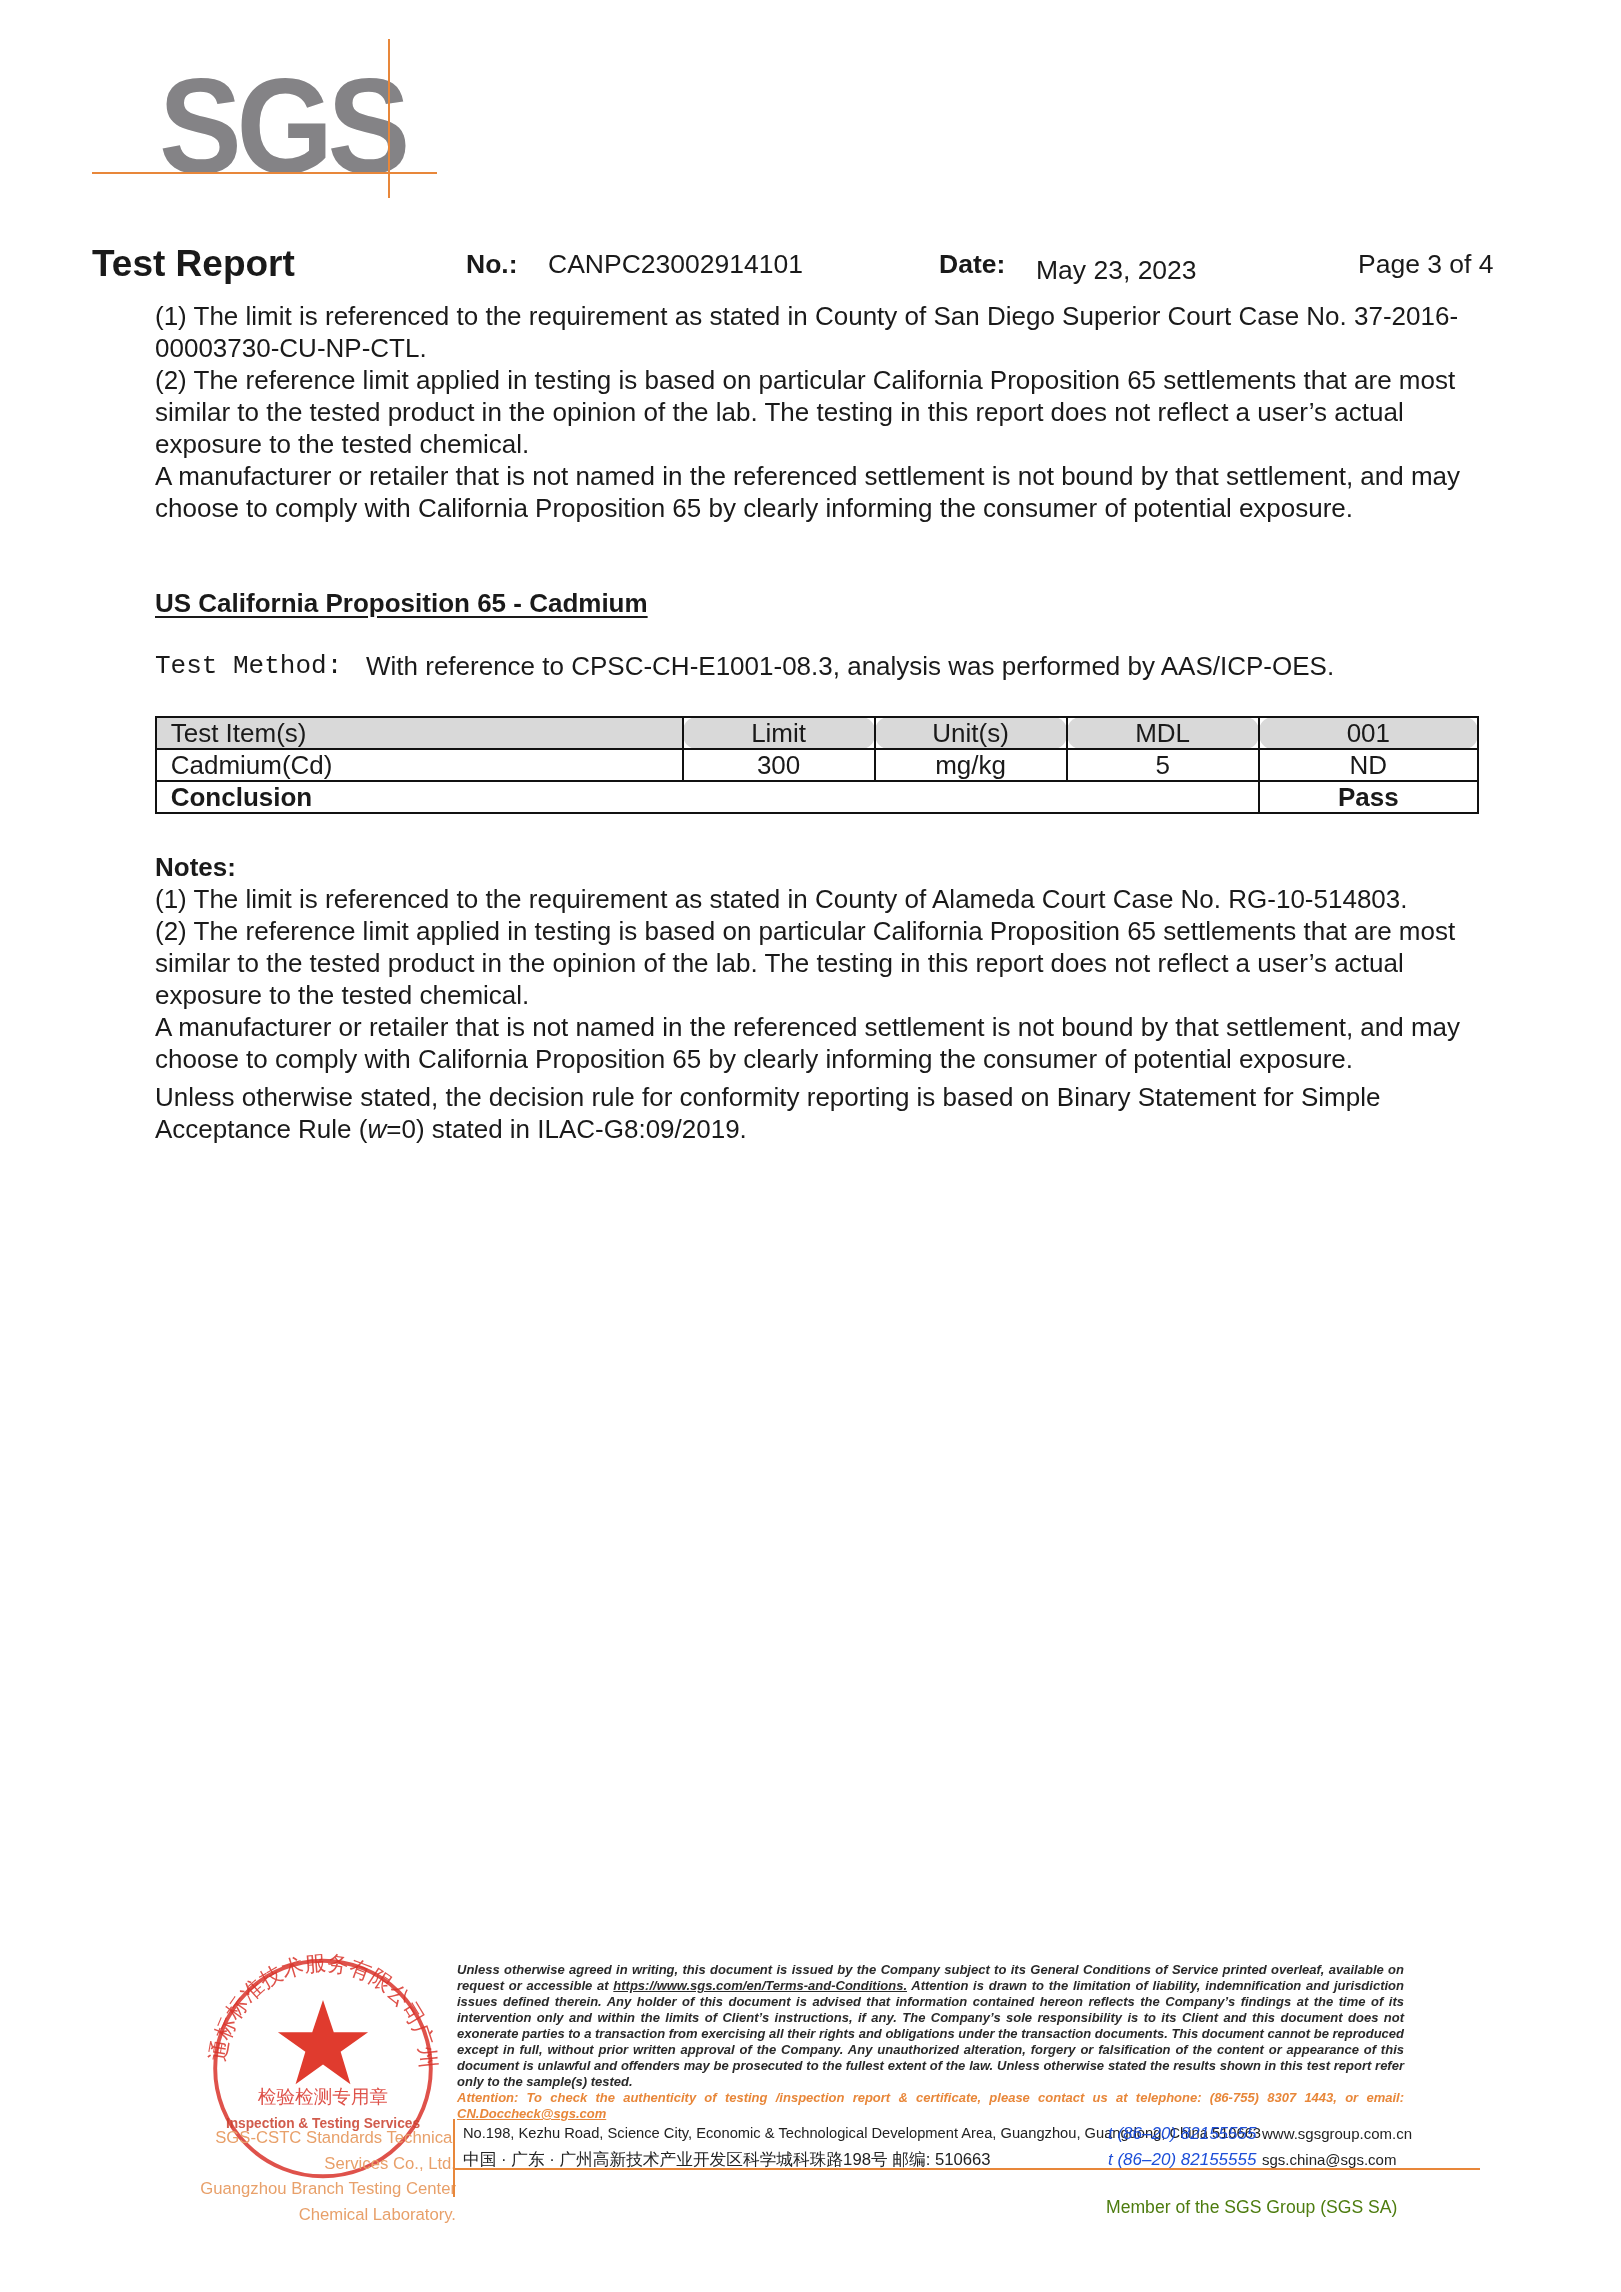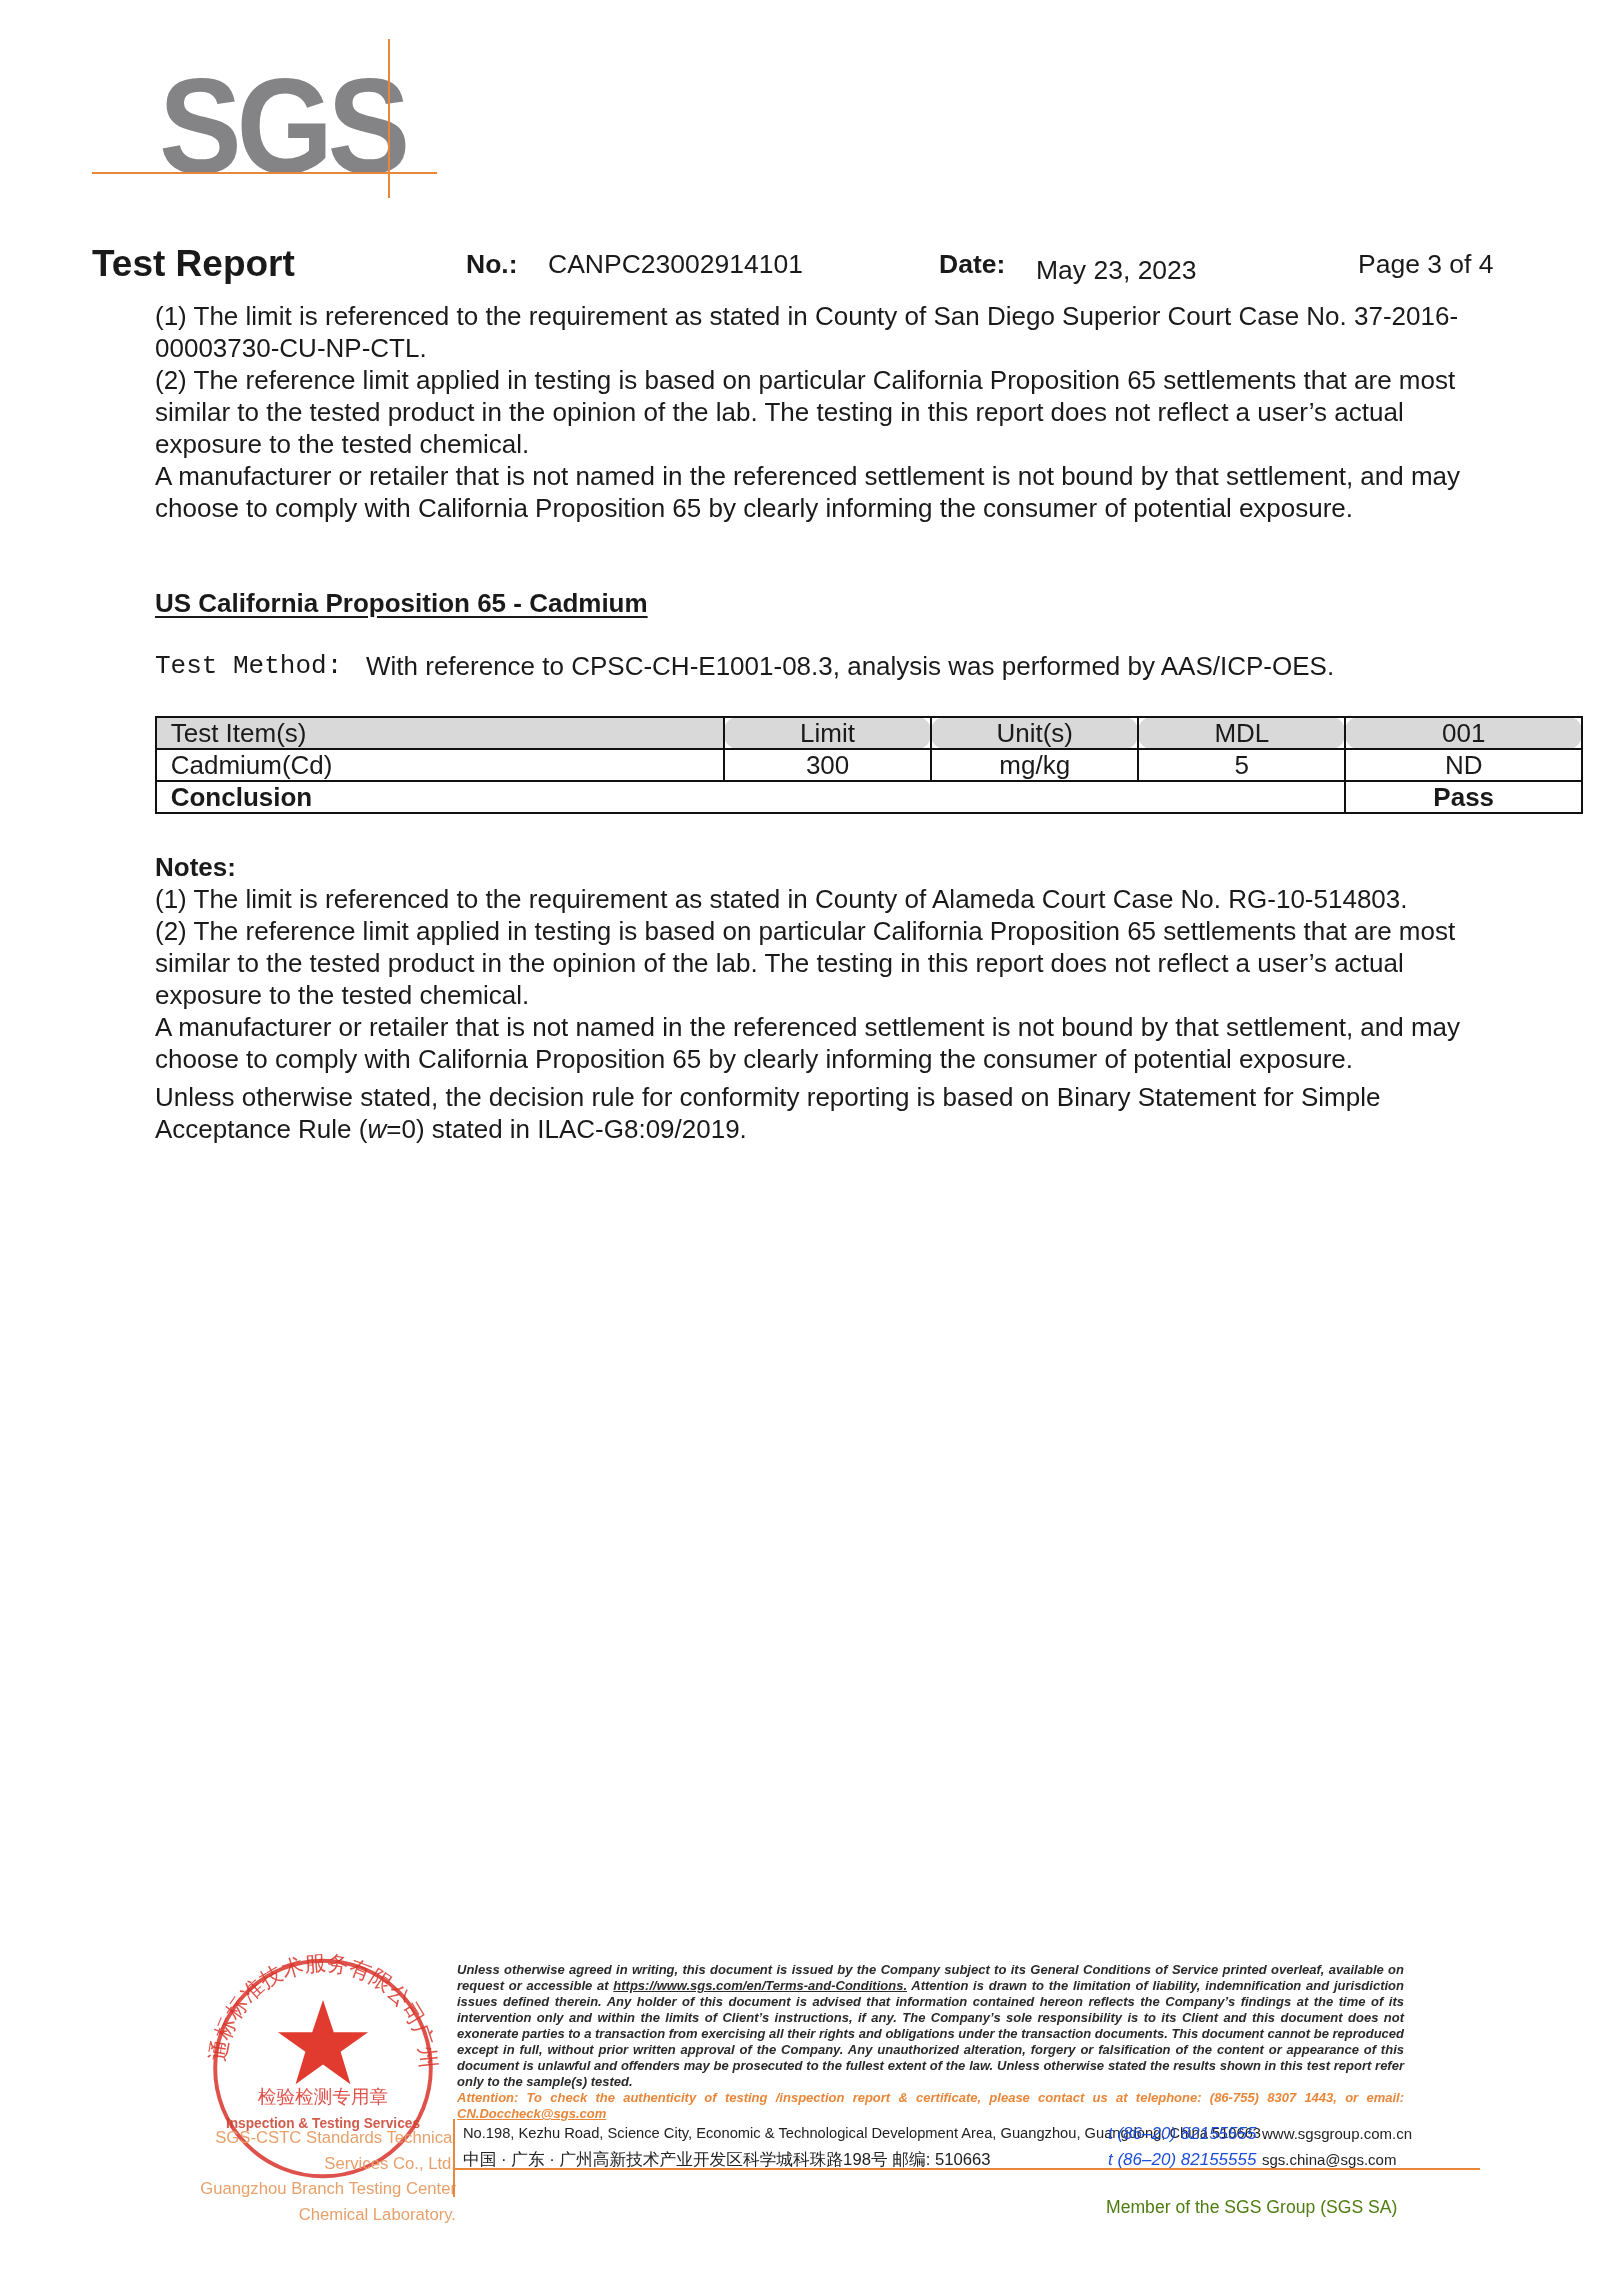--- a/index.html
+++ b/index.html
@@ -27,21 +27,21 @@
   
   .body-text { left: 155px; width: 1353px; font-size: 26px; line-height: 32px; }
   .body-text p { margin: 0; }
   .block1 { top: 300px; }
   .section-title { left: 155px; top: 588px; font-size: 26px; font-weight: bold; text-decoration: underline; text-underline-offset: 3.9px; }
   .method { left: 155px; top: 651px; font-size: 26px; }
   .method-label { position: absolute; left: 0; top: 0; white-space: nowrap; font-family: Liberation Mono, monospace; }
   .method-value { position: absolute; left: 211px; top: 0; white-space: nowrap; }
 
   
-  .result-table { left: 155px; top: 716px; width: 1428px; border-collapse: collapse; font-size: 26px; }
+  .result-table { left: 155px; top: 716px; width: 1324px; border-collapse: collapse; font-size: 26px; }
   .result-table td { border: 2px solid #111; padding: 0 13.7px; height: 30px; line-height: 30px; }
   .result-table tr.head td { background: #d9d9d9; }
   .result-table td.c { text-align: center; border-radius: 14px; }
   .result-table td.bold { font-weight: bold; }
 
   .notes { top: 851px; }
   .notes-title { font-weight: bold; }
   .decision { margin-top: 5.9px !important; }
 
   

